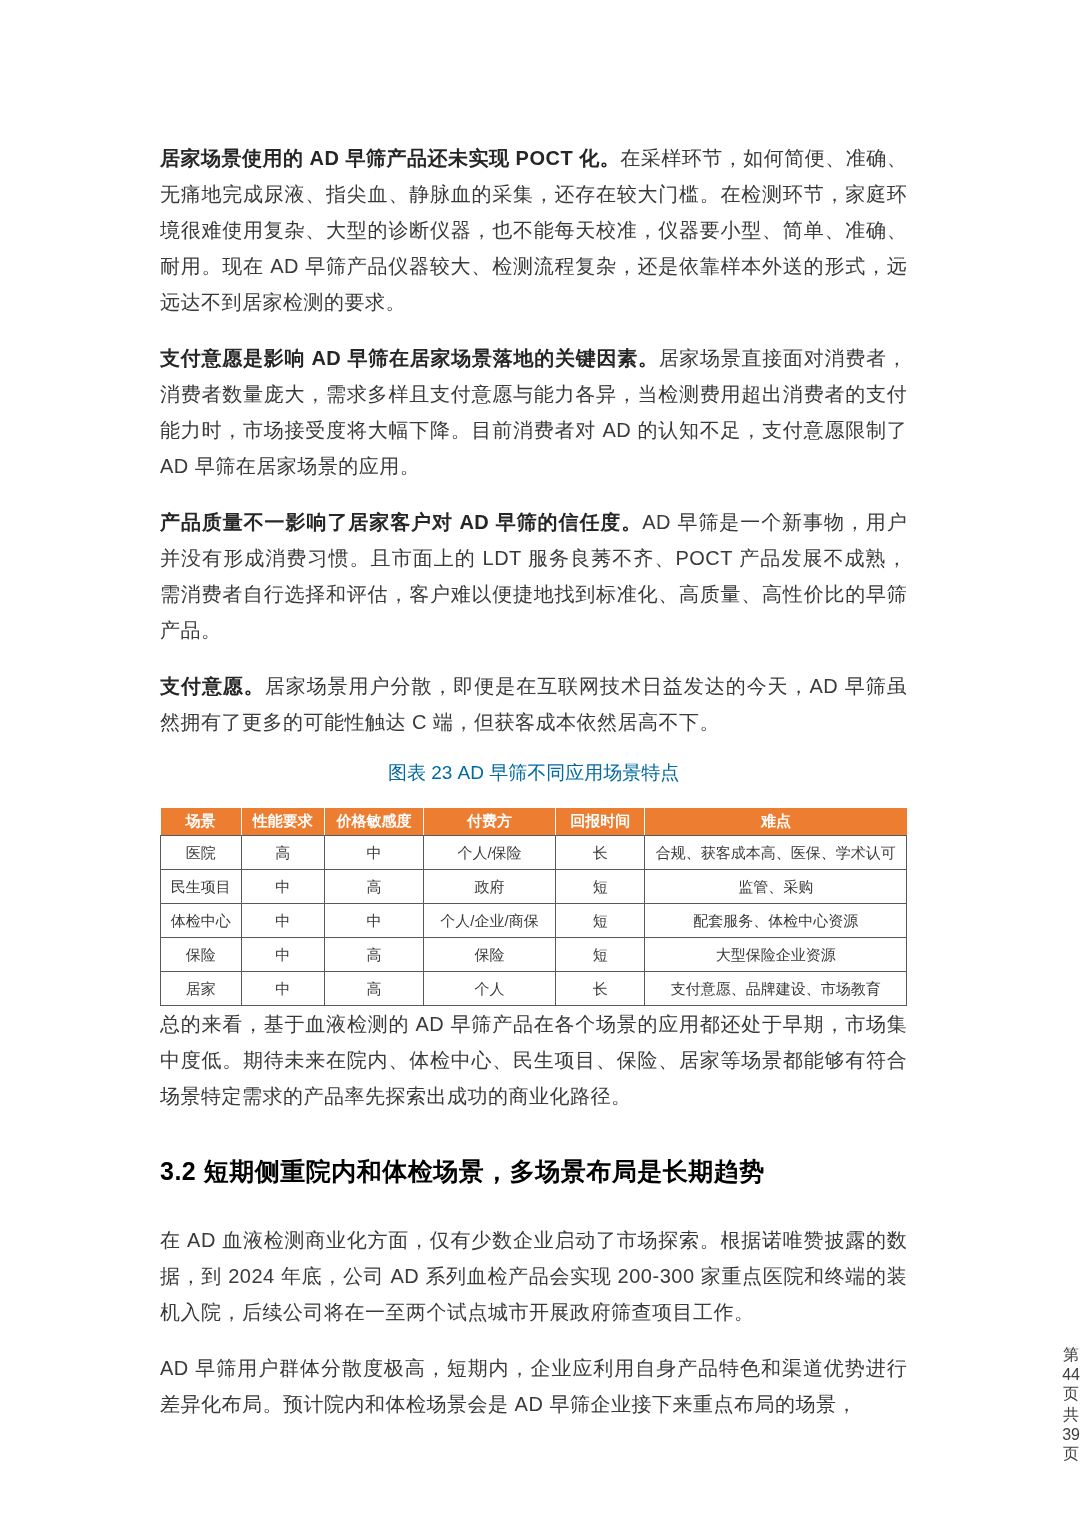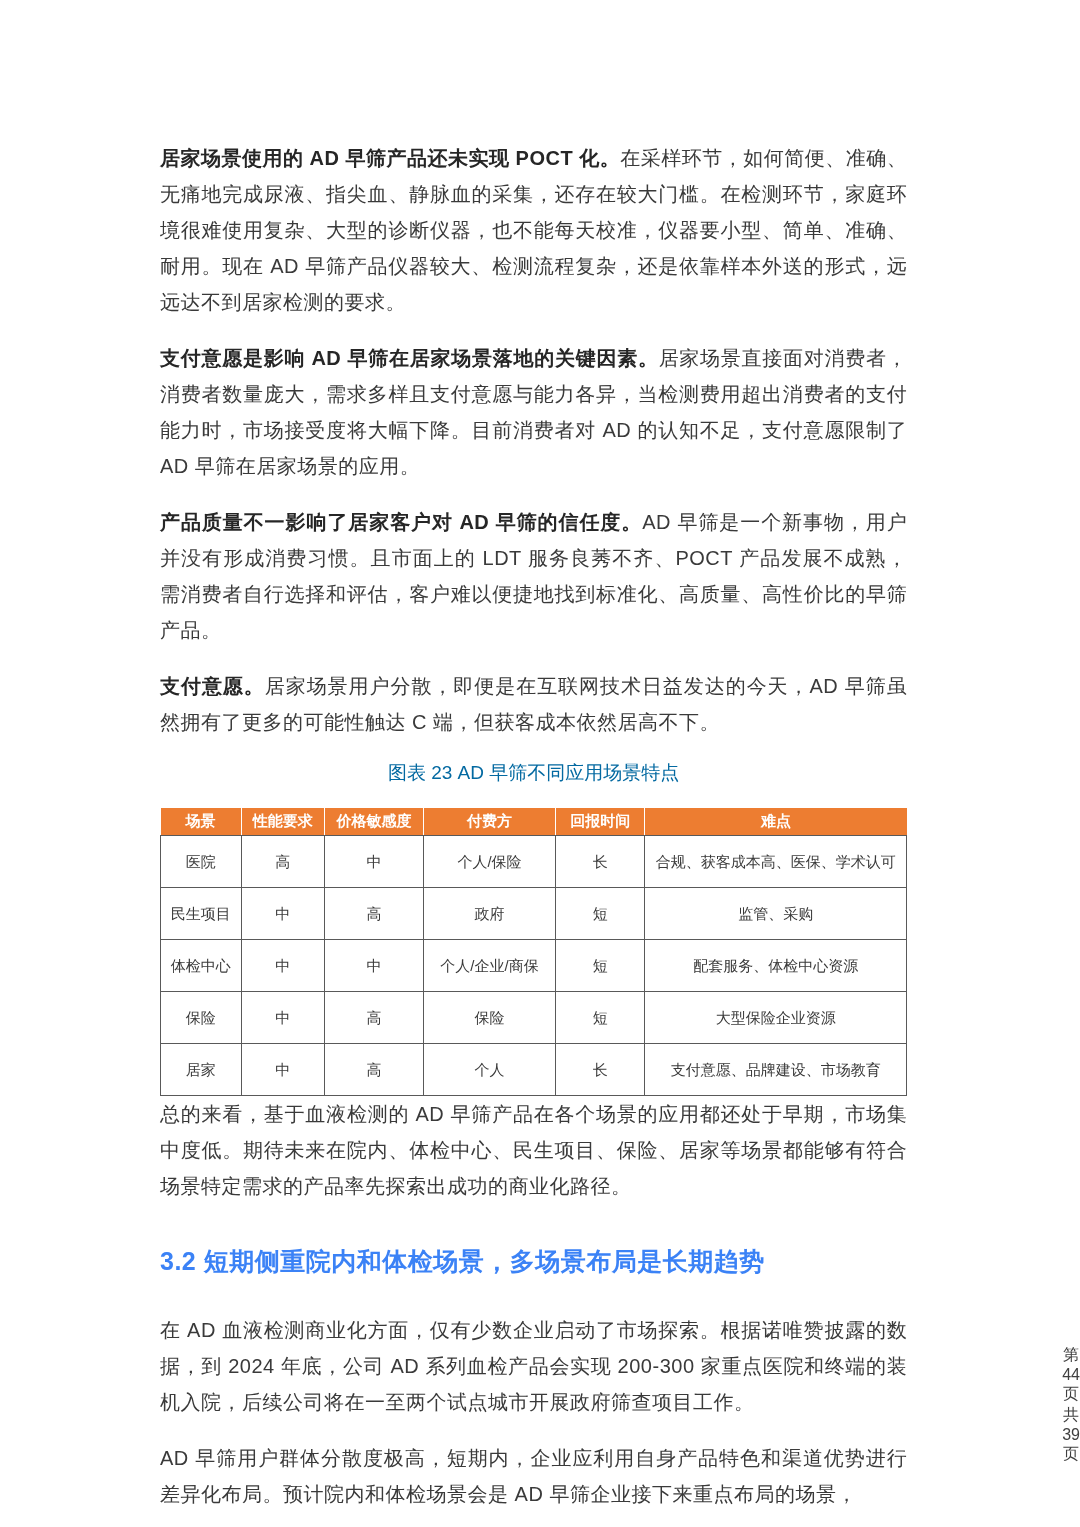--- a/index.html
+++ b/index.html
@@ -53,37 +53,37 @@
     font-weight: 700;
     padding: 4px 2px;
     height: 27px;
     border-bottom: 1px solid #595959;
     text-align: center;
   }
   table.scenario-table th + th { border-left: 1px solid #ffffff; }
   table.scenario-table td {
     border: 1px solid #595959;
     height: 21px;
-    padding: 16px 3px;
+    padding: 7px 3px;
     text-align: center;
     line-height: 19px;
     white-space: nowrap;
     overflow: hidden;
   }
 
   .data-source {
     text-align: right;
     font-size: 19px;
     color: #3a3a3a;
     margin-top: 32px;
     margin-bottom: 18px;
   }
 
   .section-heading {
-    color: #3b82f6;
+    color: #000000;
     font-size: 25px;
     font-weight: 600;
     line-height: 34px;
     margin-top: 40px;
     margin-bottom: 34px;
     letter-spacing: 0.5px;
   }
 
   .page-footer {
     margin-top: auto;

